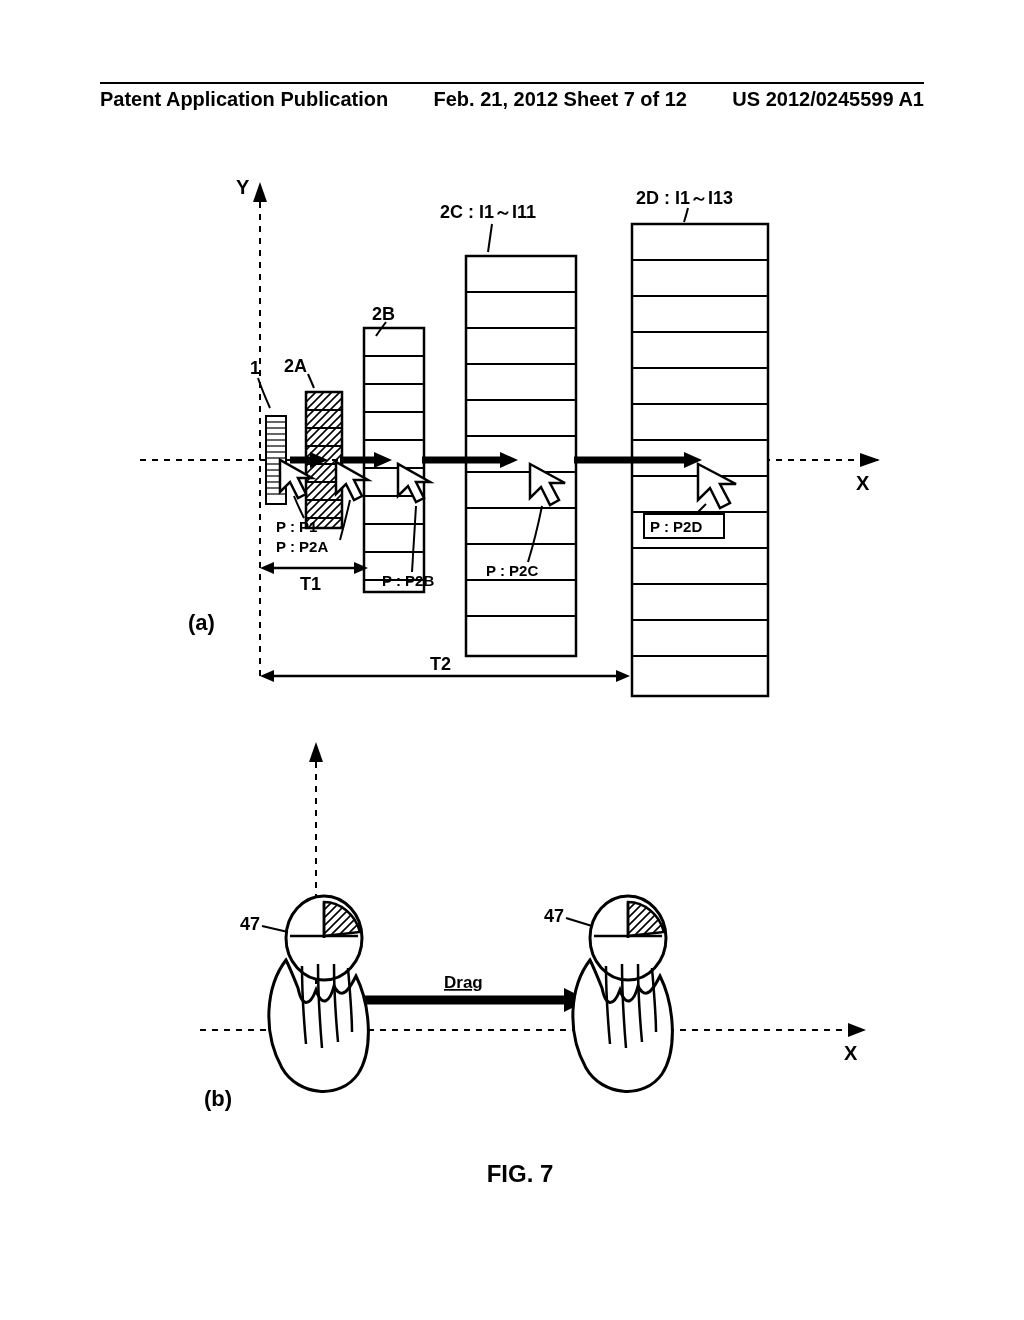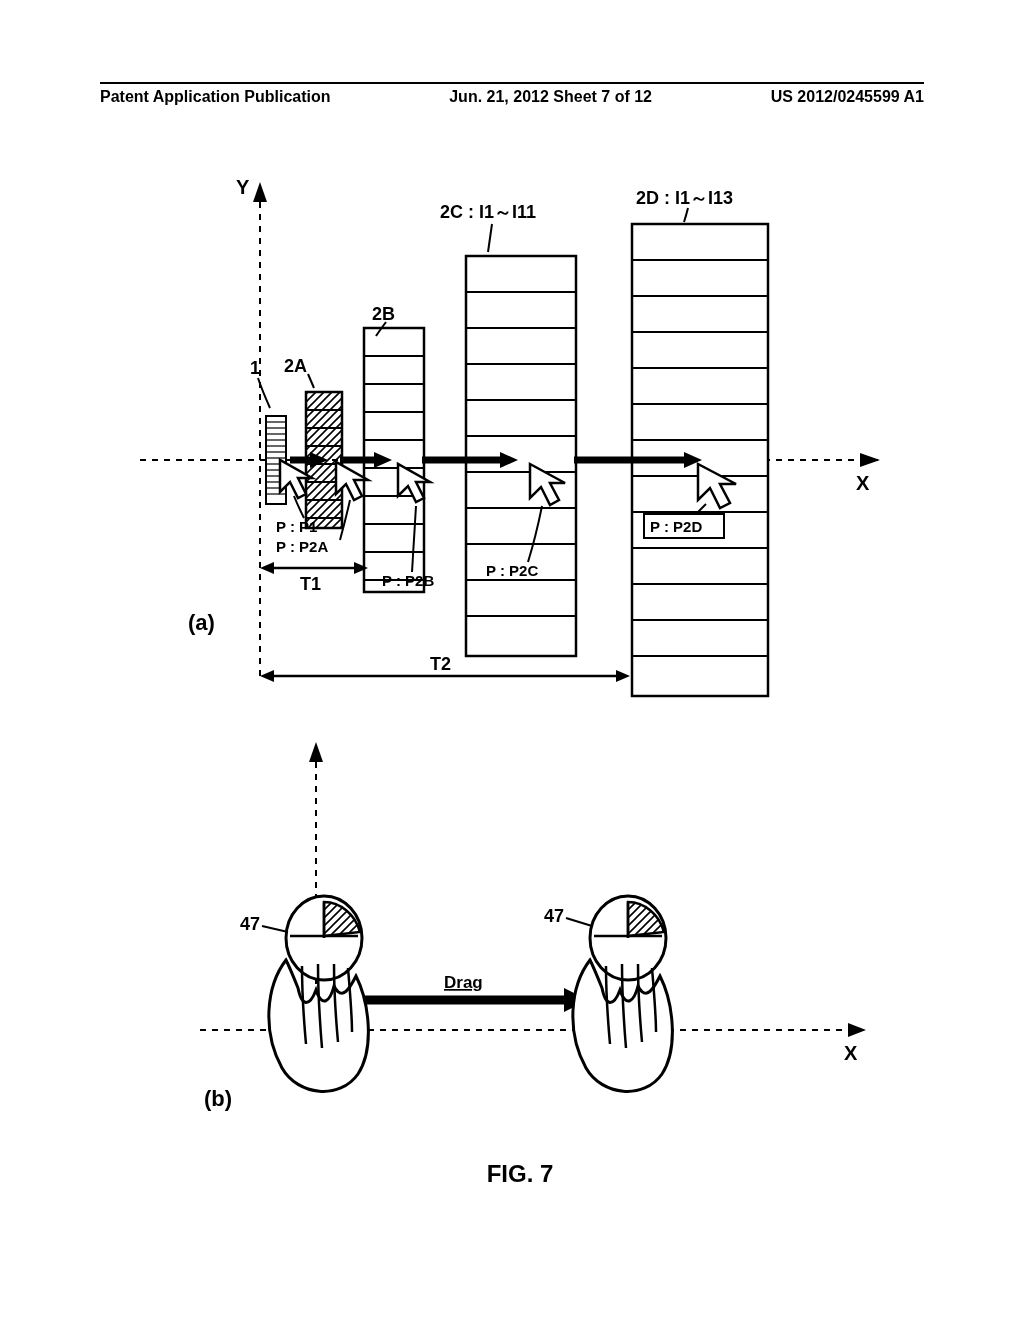--- a/index.html
+++ b/index.html
@@ -16,21 +16,21 @@
     height: 1320px;
     position: relative;
   }
   .header {
     position: absolute;
     top: 82px;
     left: 100px;
     right: 100px;
     border-top: 2px solid #000;
     padding-top: 4px;
-    font-size: 16px;
+    font-size: 20px;
     font-weight: bold;
     display: flex;
     justify-content: space-between;
   }
   .figure-area {
     position: absolute;
     top: 160px;
     left: 140px;
     width: 740px;
     height: 980px;
@@ -47,21 +47,21 @@
   svg text {
     font-family: Arial, Helvetica, sans-serif;
   }
 </style>
 </head>
 <body>
 
 <div class="page">
   <div class="header">
     <span>Patent Application Publication</span>
-    <span>Jun. 21, 2012  Sheet 7 of 12</span>
+    <span>Feb. 21, 2012  Sheet 7 of 12</span>
     <span>US 2012/0245599 A1</span>
   </div>
 
   <div class="figure-area">
     <svg viewBox="0 0 740 980" width="740" height="980">
 
       <g>
 
         <line x1="120" y1="30" x2="120" y2="520" stroke="#000" stroke-width="2" stroke-dasharray="6,6"></line>
 

